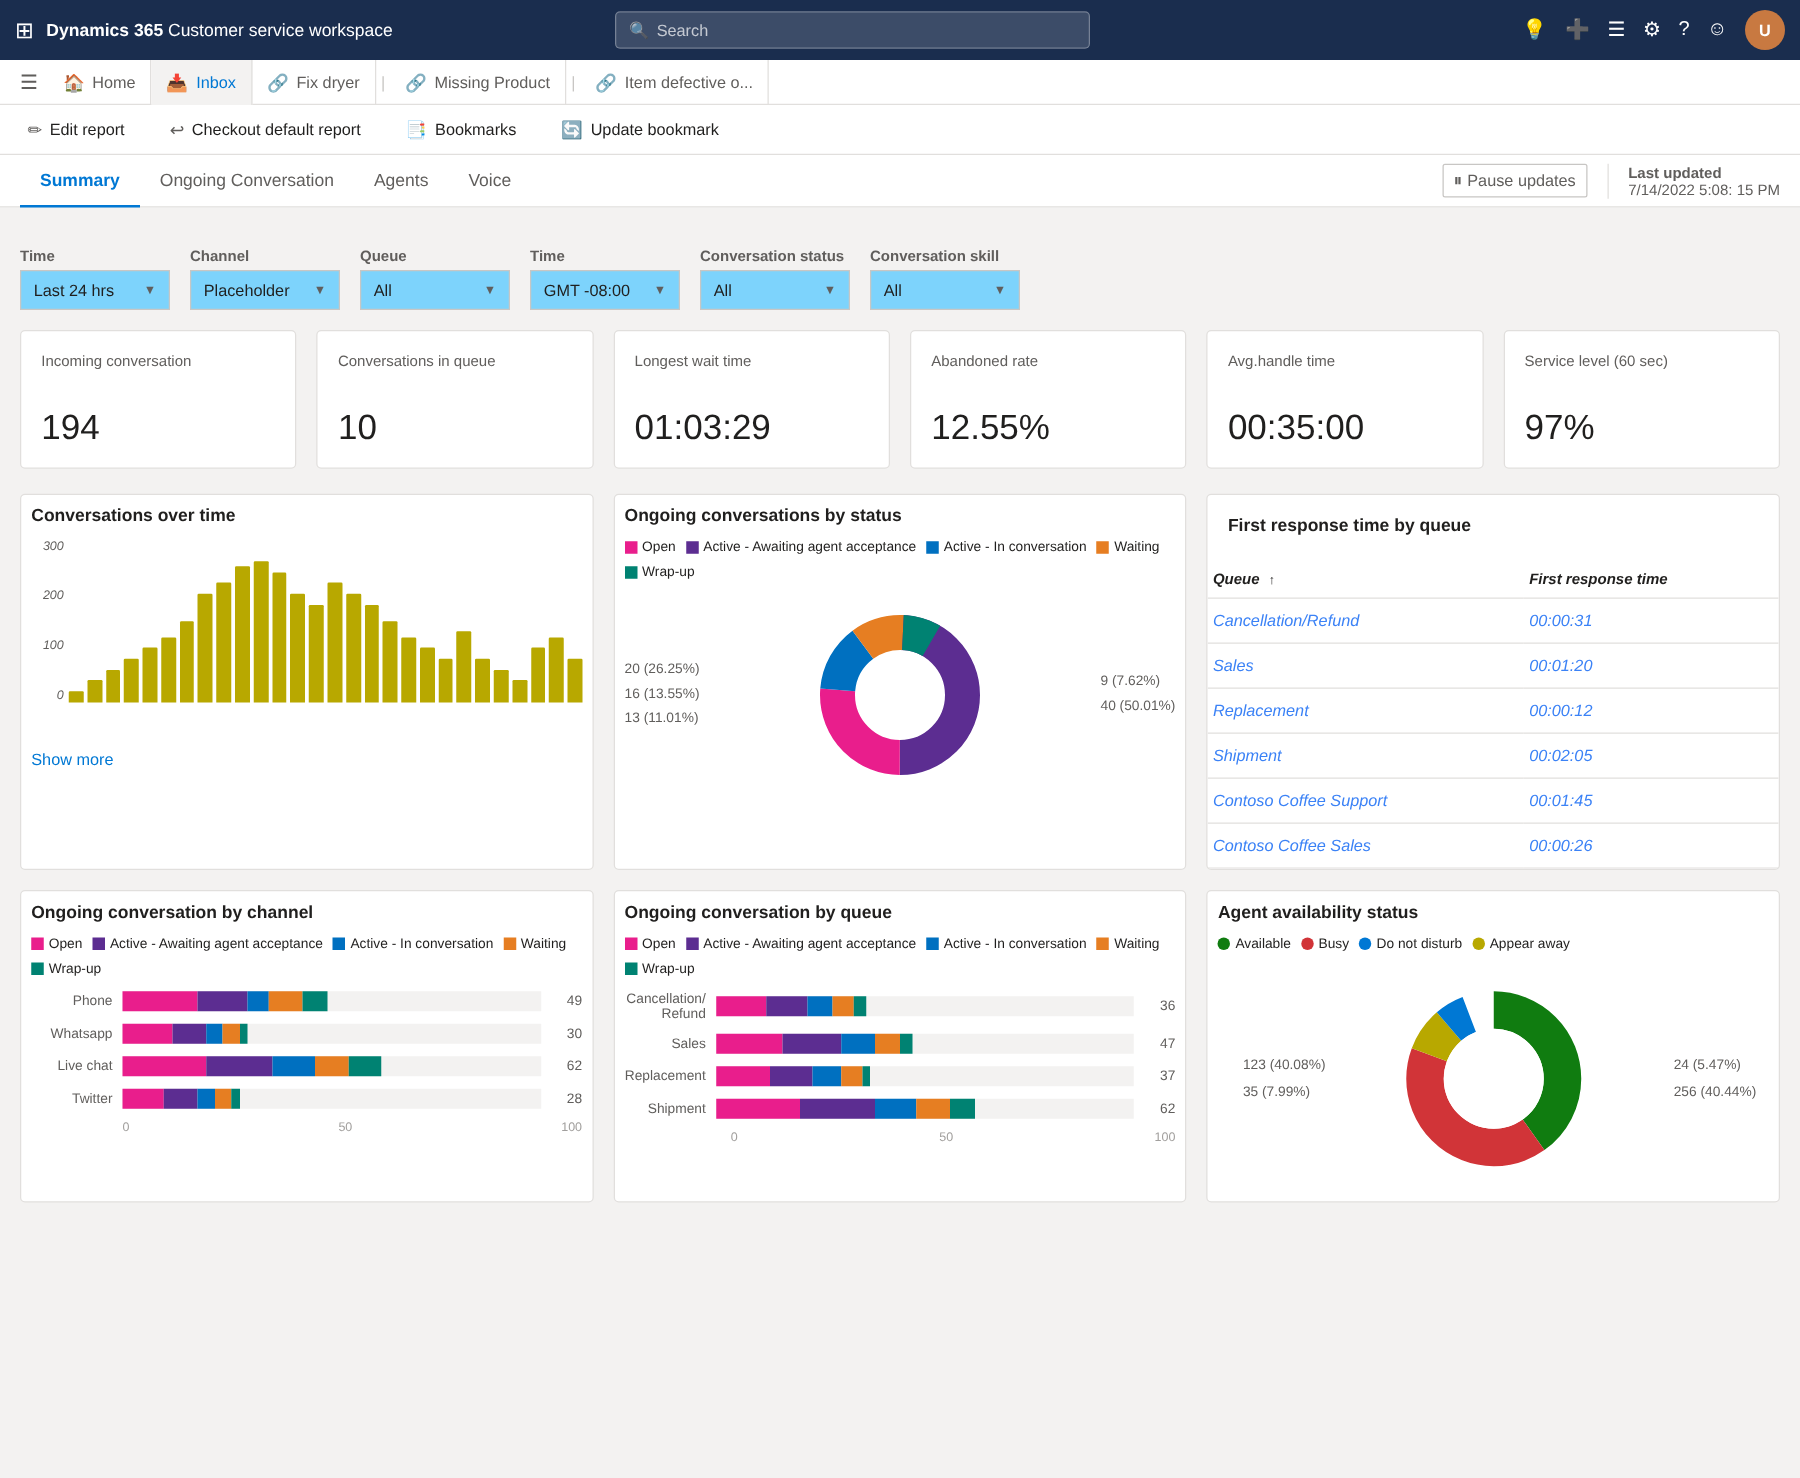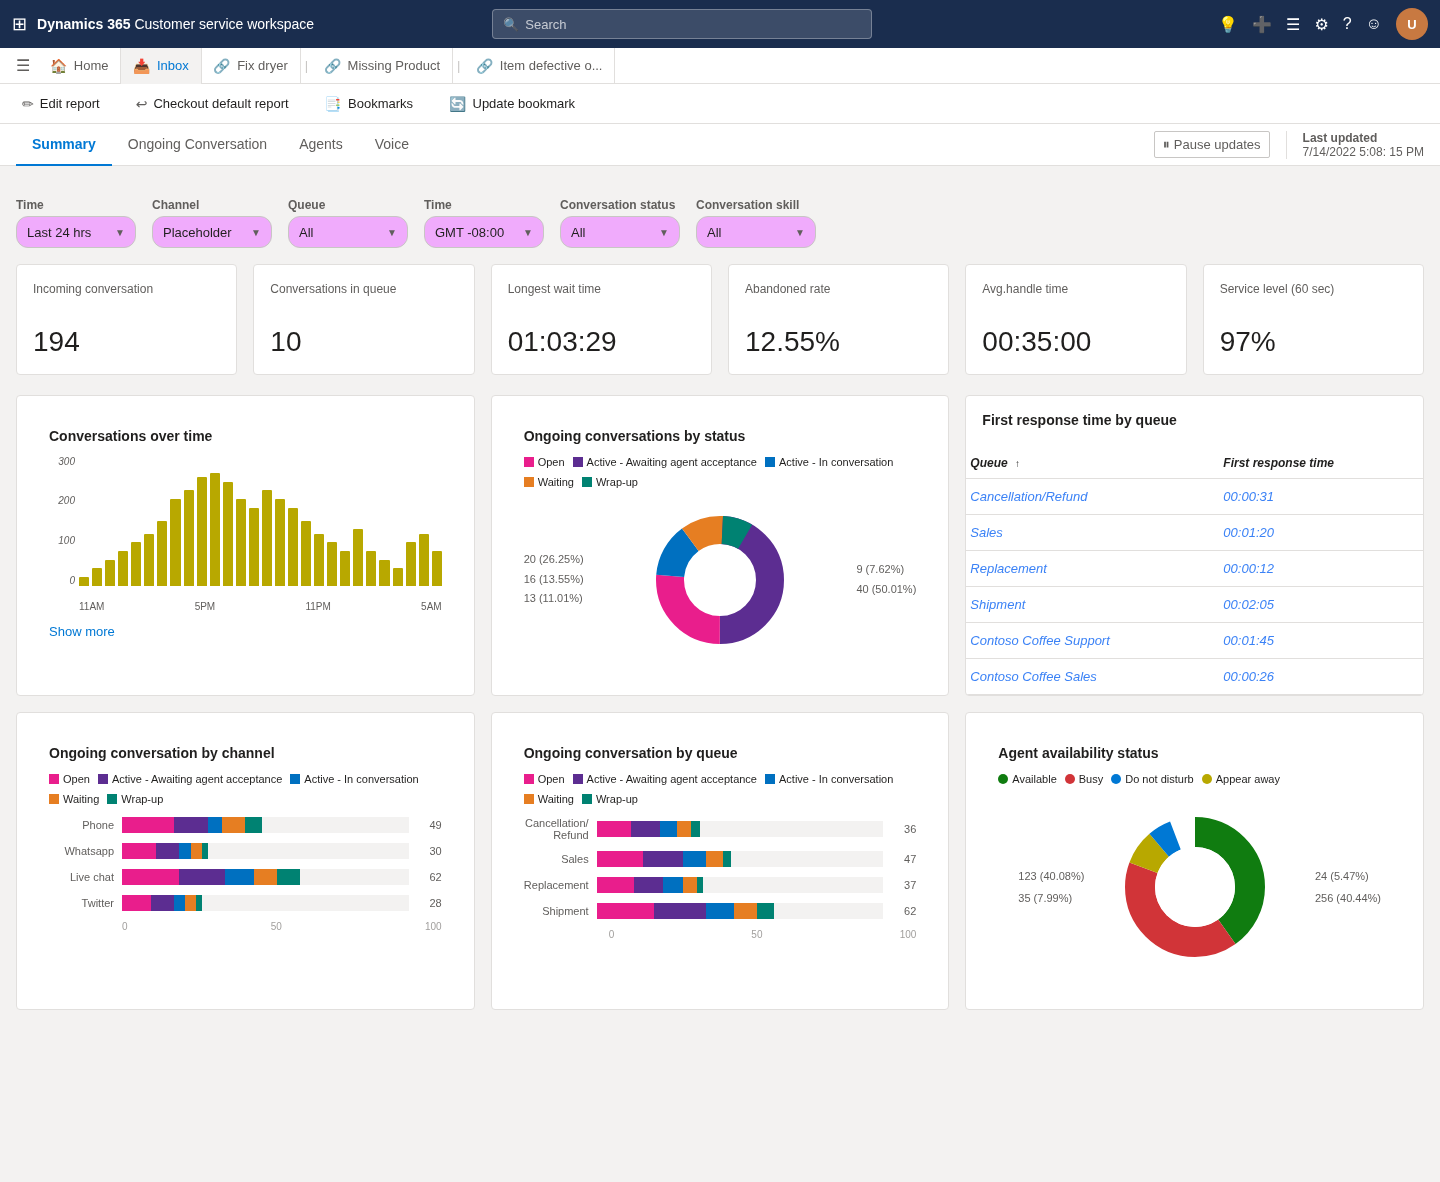--- a/index.html
+++ b/index.html
@@ -150,22 +150,22 @@
       flex-wrap: wrap;
     }
     .filter-group { display: flex; flex-direction: column; gap: 4px; }
     .filter-label { font-size: 12px; color: #605e5c; font-weight: 600; }
     .filter-select {
       display: flex;
       align-items: center;
       gap: 6px;
       padding: 4px 10px;
       border: 1px solid #c8c6c4;
-      border-radius: 12px;
-      background: #f0abfc;
+      border-radius: 0;
+      background: #7dd3fc;
       cursor: pointer;
       font-size: 13px;
       min-width: 120px;
       height: 32px;
       position: relative;
     }
     .filter-select-arrow { margin-left: auto; font-size: 10px; color: #605e5c; }
 
     
     .kpi-row {
@@ -188,21 +188,21 @@
     .charts-row {
       display: grid;
       grid-template-columns: 1fr 1fr 1fr;
       gap: 16px;
       margin-bottom: 16px;
     }
     .chart-card {
       background: white;
       border: 1px solid #e1dfdd;
       border-radius: 4px;
-      padding: 32px;
+      padding: 8px;
     }
     .chart-title { font-size: 14px; font-weight: 600; margin-bottom: 12px; }
 
     
     .bar-chart-container { position: relative; height: 160px; }
     .bars-area { position: absolute; top: 0; left: 30px; right: 0; bottom: 30px; display: flex; align-items: flex-end; gap: 3px; }
     .bar { flex: 1; background: #b8a800; border-radius: 1px 1px 0 0; }
     .x-axis { position: absolute; bottom: 0; left: 30px; right: 0; height: 30px; display: flex; justify-content: space-between; align-items: flex-end; padding-bottom: 4px; font-size: 10px; color: #605e5c; }
     .y-axis { position: absolute; top: 0; left: 0; bottom: 30px; width: 30px; display: flex; flex-direction: column; justify-content: space-between; align-items: flex-end; padding-right: 4px; font-size: 10px; color: #605e5c; font-style: italic; }
     .show-more { font-size: 13px; color: #0078d4; cursor: pointer; margin-top: 8px; }
@@ -431,26 +431,20 @@
             <div class="bar" style="height: 33.3333%;"></div>
             <div class="bar" style="height: 26.6667%;"></div>
             <div class="bar" style="height: 43.3333%;"></div>
             <div class="bar" style="height: 26.6667%;"></div>
             <div class="bar" style="height: 20%;"></div>
             <div class="bar" style="height: 13.3333%;"></div>
             <div class="bar" style="height: 33.3333%;"></div>
             <div class="bar" style="height: 40%;"></div>
             <div class="bar" style="height: 26.6667%;"></div>
           </div>
-        <div class="x-axis">
-          <span>11AM</span>
-          <span>5PM</span>
-          <span>11PM</span>
-          <span>5AM</span>
-        </div>
       </div>
       <div class="show-more">Show more</div>
     </div>
 
     <div class="chart-card">
       <div class="chart-title">Ongoing conversations by status</div>
       <div class="legend">
         <div class="legend-item">
           <div class="legend-square" style="background:#e91e8c;"></div>
           <span>Open</span>

